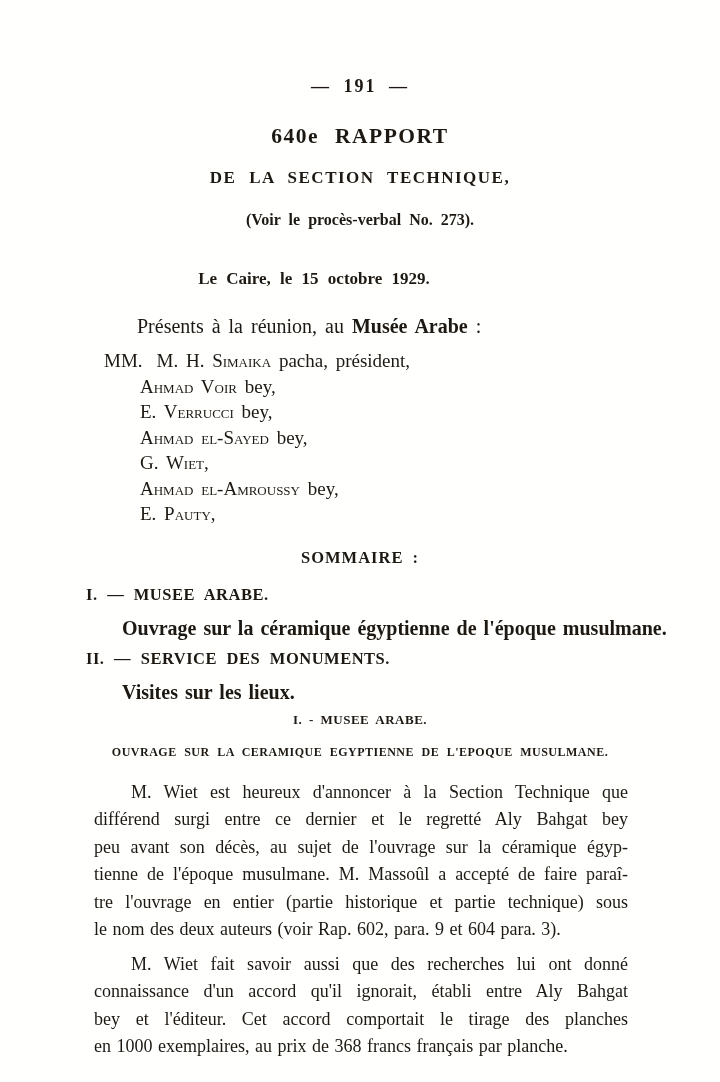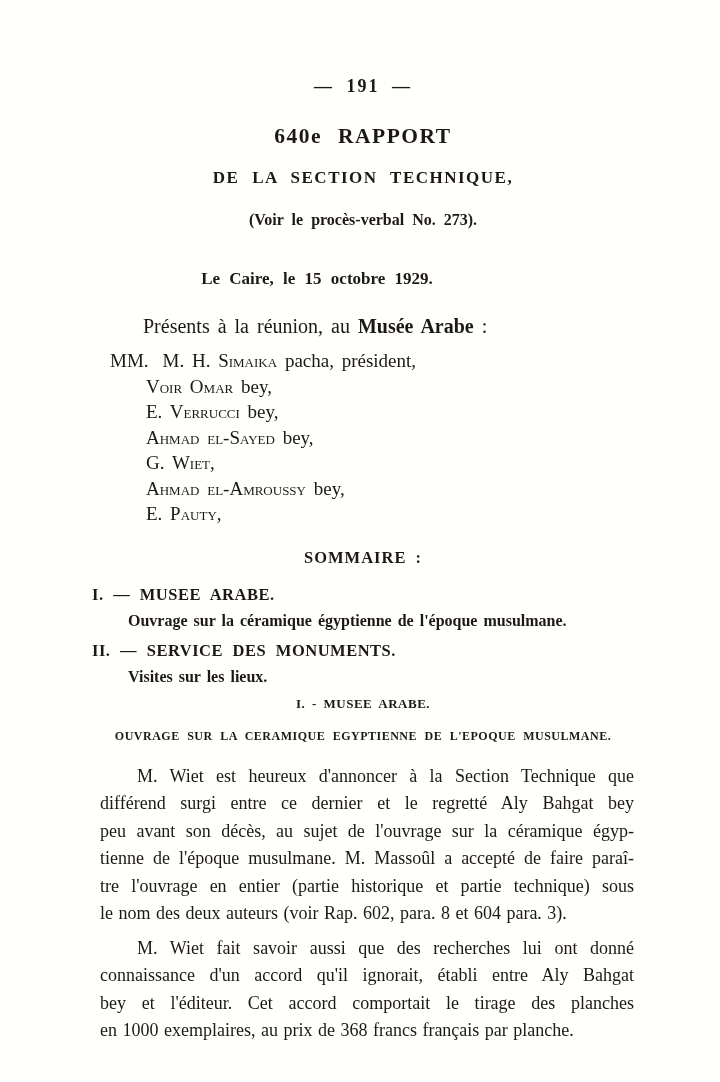--- a/index.html
+++ b/index.html
@@ -9,21 +9,20 @@
     font-family: "Liberation Serif", "DejaVu Serif", serif;
     color: #1d1912;
   }
   .page {
     position: relative;
     width: 720px; height: 1082px;
     overflow: hidden;
     background: #fffffe;
     box-sizing: border-box;
     padding-top: 76px;
-    padding-left: 6px;
   }
   .center { text-align: center; }
 
   .pageno {
     font-weight: bold;
     font-size: 18px;
     letter-spacing: 2px;
     word-spacing: 6px;
     line-height: 20px;
   }
@@ -90,23 +89,23 @@
   .som-item-head {
     margin-left: 86px;
     font-weight: bold;
     font-size: 16.5px;
     letter-spacing: 0.5px;
     word-spacing: 5px;
     line-height: 22px;
   }
   .som-item-sub {
     margin-left: 122px;
-    margin-top: 4px;
+    margin-top: 12px;
     font-weight: bold;
-    font-size: 16px;
+    font-size: 20px;
     word-spacing: 2px;
     line-height: 21px;
   }
   .som-gap { margin-top: 9px; }
 
   .section-heading {
     margin-top: 8px;
     font-weight: bold;
     font-size: 13px;
     letter-spacing: 0.5px;
@@ -147,21 +146,21 @@
   <div class="subtitle center">DE LA SECTION TECHNIQUE,</div>
 
   <div class="reference center">(Voir le procès-verbal No. 273).</div>
 
   <div class="dateline">Le Caire, le 15 octobre 1929.</div>
 
   <div class="presents"><span>Présents à la réunion, au </span><span class="b">Musée Arabe</span><span> :</span></div>
 
   <div class="attendees">
     <div class="attendee"><span class="prefix">MM.</span><span class="sc">M. H. Simaika</span><span> pacha, président,</span></div>
-    <div class="attendee indent"><span class="sc">Voir Omar</span><span> bey,</span></div>
+    <div class="attendee indent"><span class="sc">Ahmad Voir</span><span> bey,</span></div>
     <div class="attendee indent"><span class="sc">E. Verrucci</span><span> bey,</span></div>
     <div class="attendee indent"><span class="sc">Ahmad el-Sayed</span><span> bey,</span></div>
     <div class="attendee indent"><span class="sc">G. Wiet</span><span>,</span></div>
     <div class="attendee indent"><span class="sc">Ahmad el-Amroussy</span><span> bey,</span></div>
     <div class="attendee indent"><span class="sc">E. Pauty</span><span>,</span></div>
   </div>
 
   <div class="sommaire-head center">SOMMAIRE :</div>
 
   <div class="sommaire-list">
@@ -174,21 +173,21 @@
   <div class="section-heading center">I. - MUSEE ARABE.</div>
 
   <div class="section-subject center">OUVRAGE SUR LA CERAMIQUE EGYPTIENNE DE L'EPOQUE MUSULMANE.</div>
 
   <div class="para para-1">
       <div class="pline">M. Wiet est heureux d'annoncer à la Section Technique que</div>
       <div class="pline">différend surgi entre ce dernier et le regretté Aly Bahgat bey</div>
       <div class="pline">peu avant son décès, au sujet de l'ouvrage sur la céramique égyp-</div>
       <div class="pline">tienne de l'époque musulmane. M. Massoûl a accepté de faire paraî-</div>
       <div class="pline">tre l'ouvrage en entier (partie historique et partie technique) sous</div>
-      <div class="pline">le nom des deux auteurs (voir Rap. 602, para. 8 et 604 para. 3).</div>
+      <div class="pline">le nom des deux auteurs (voir Rap. 602, para. 9 et 604 para. 3).</div>
     </div>
 
   <div class="para para-2">
       <div class="pline">M. Wiet fait savoir aussi que des recherches lui ont donné</div>
       <div class="pline">connaissance d'un accord qu'il ignorait, établi entre Aly Bahgat</div>
       <div class="pline">bey et l'éditeur. Cet accord comportait le tirage des planches</div>
       <div class="pline">en 1000 exemplaires, au prix de 368 francs français par planche.</div>
     </div>
 
 </div>

